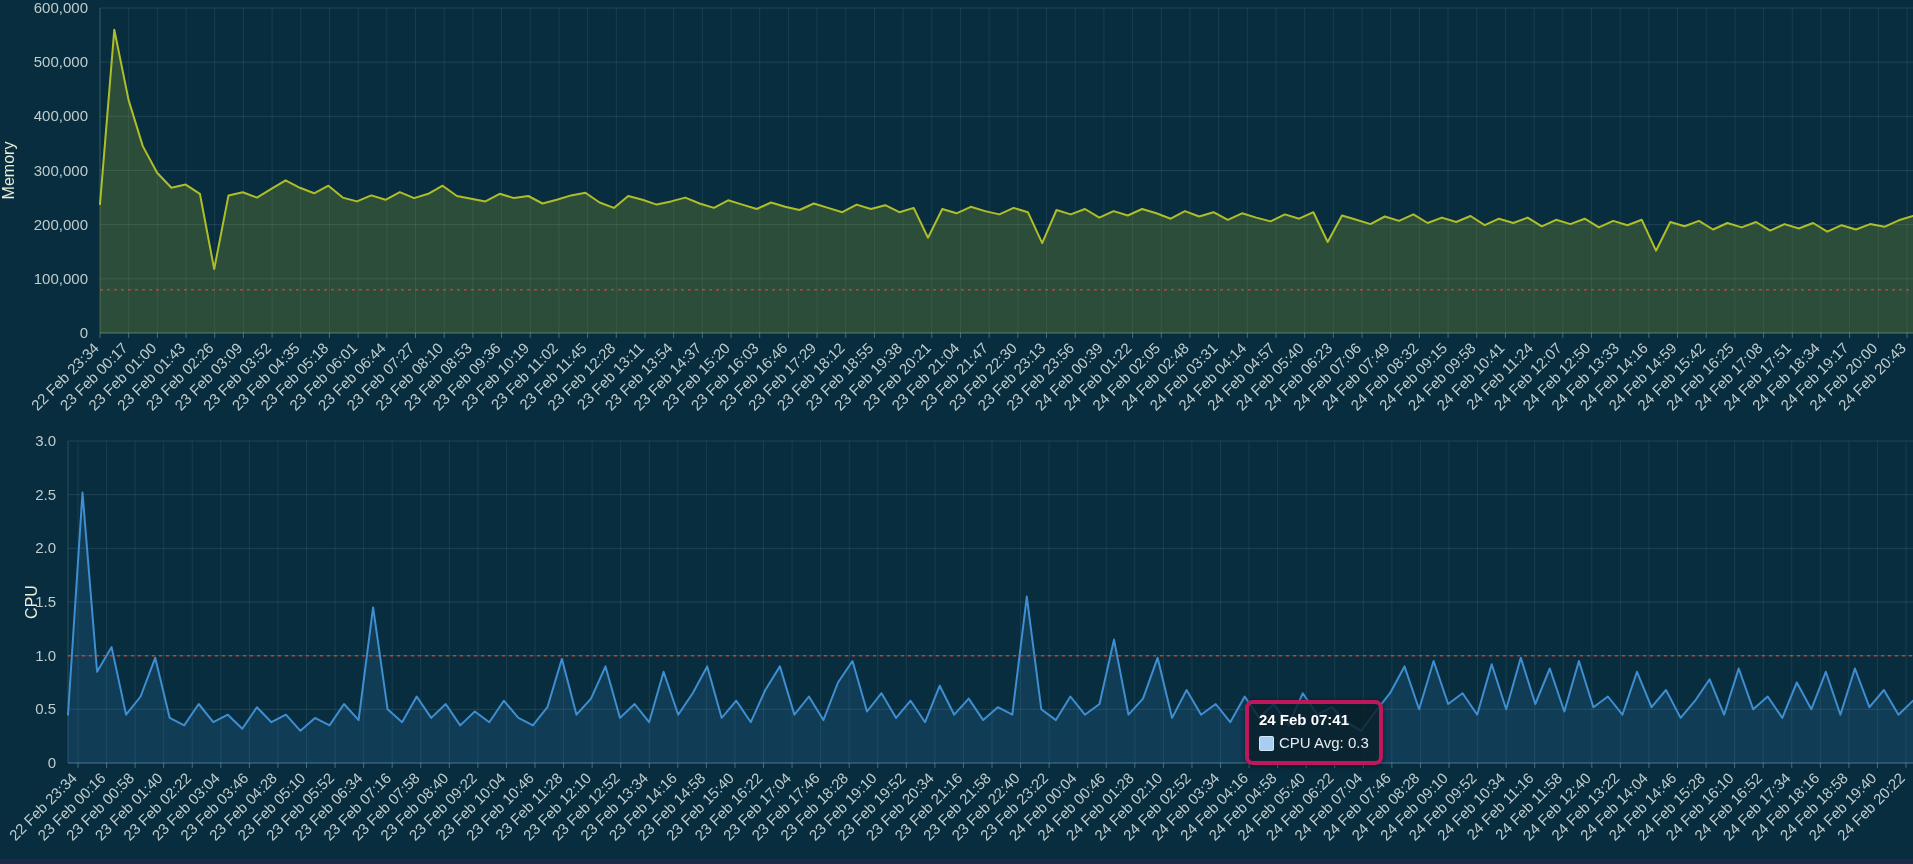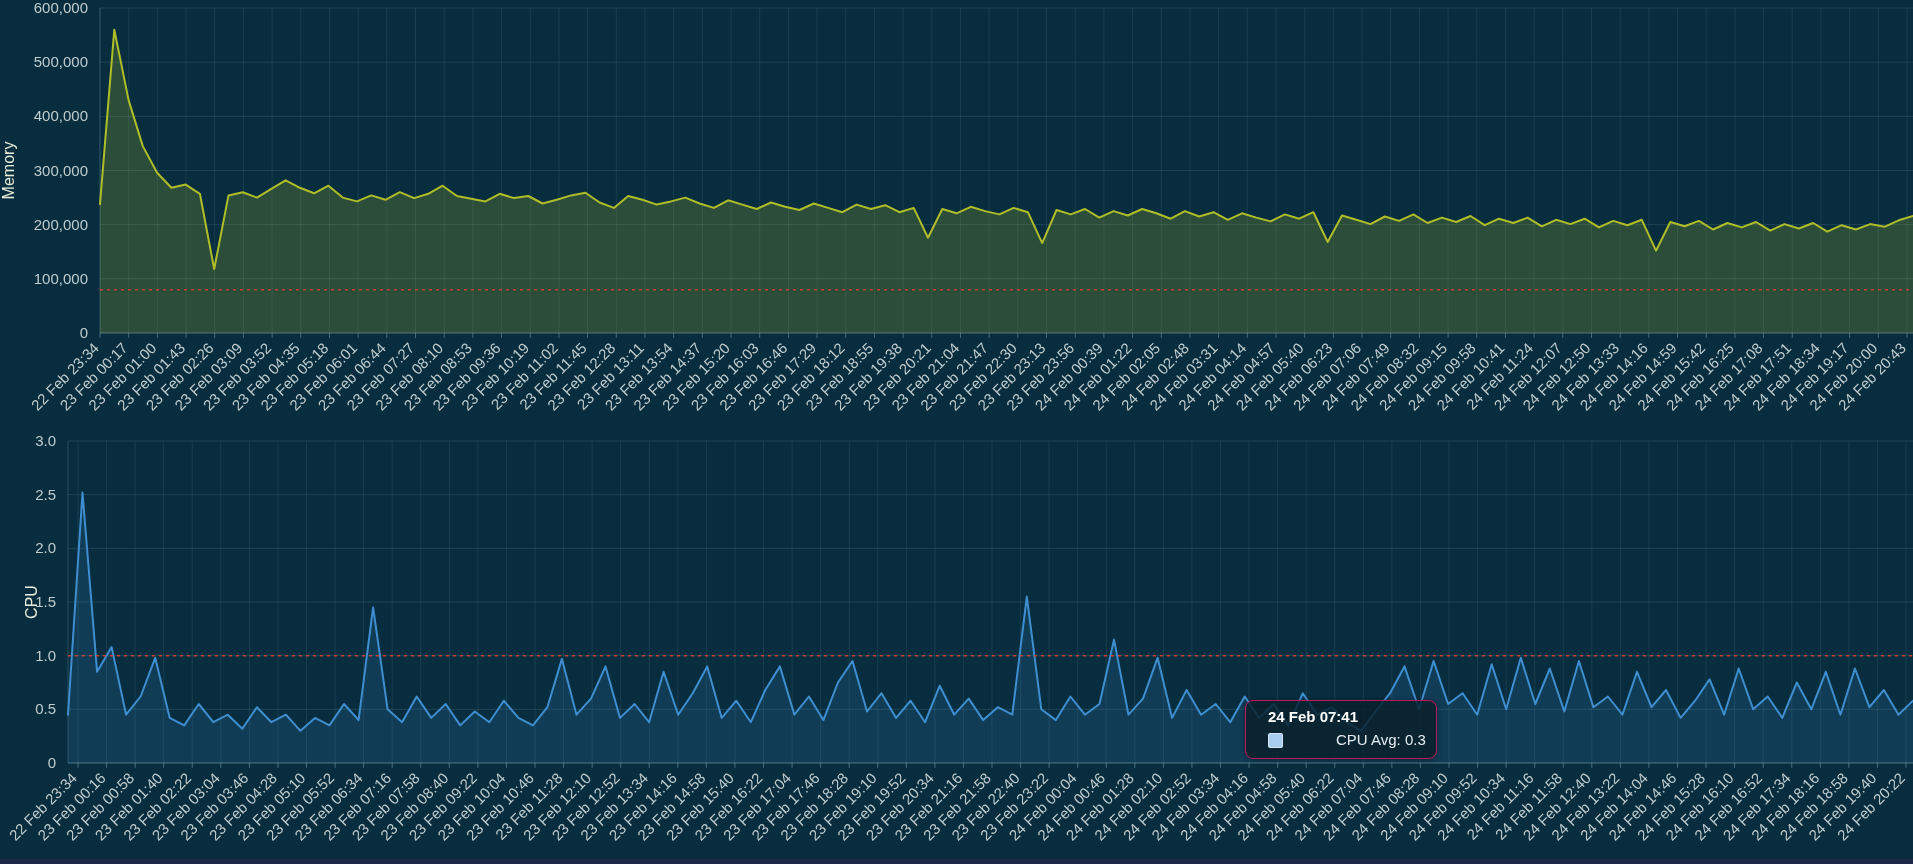--- a/index.html
+++ b/index.html
@@ -3,28 +3,28 @@
 <meta charset="utf-8">
 <style>
   html,body{margin:0;padding:0;background:#082d3e;}
   body{font-family:"Liberation Sans",sans-serif;}
   .stage{position:relative;width:1913px;height:864px;overflow:hidden;background:#082d3e;}
   .stage svg{position:absolute;left:0;top:0;}
   .chart-text{fill:#bfccce;font-size:15px;font-family:"Liberation Sans",sans-serif;}
   .tooltip{
     position:absolute;left:1245px;top:700px;min-width:100px;
     background:rgba(10,30,42,0.82);
-    border:1px solid #be185d;border-radius:8px;
-    padding:6px 10px 7px 22px;
+    border:4px solid #be185d;border-radius:8px;
+    padding:6px 10px 7px 10px;
     box-shadow:0 1px 5px rgba(0,0,0,0.45);
     color:#ffffff;font-size:15px;line-height:1.35;
     z-index:5;
   }
   .tt-title{font-weight:bold;white-space:nowrap;}
-  .tt-row{display:flex;align-items:center;margin-top:3px;white-space:nowrap;gap:48px;}
+  .tt-row{display:flex;align-items:center;margin-top:3px;white-space:nowrap;}
   .tt-swatch{display:inline-block;width:13px;height:13px;border-radius:2px;margin-right:5px;border:1px solid rgba(255,255,255,0.5);}
   .tt-label{color:#e6edf2;}
   .bottom-edge{position:absolute;left:0;right:0;bottom:0;height:5px;background:#1e2848;}
 </style>
 </head>
 <body>
 
 <div class="stage">
   <svg id="charts" width="1913" height="864" viewBox="0 0 1913 864">
       <g>

